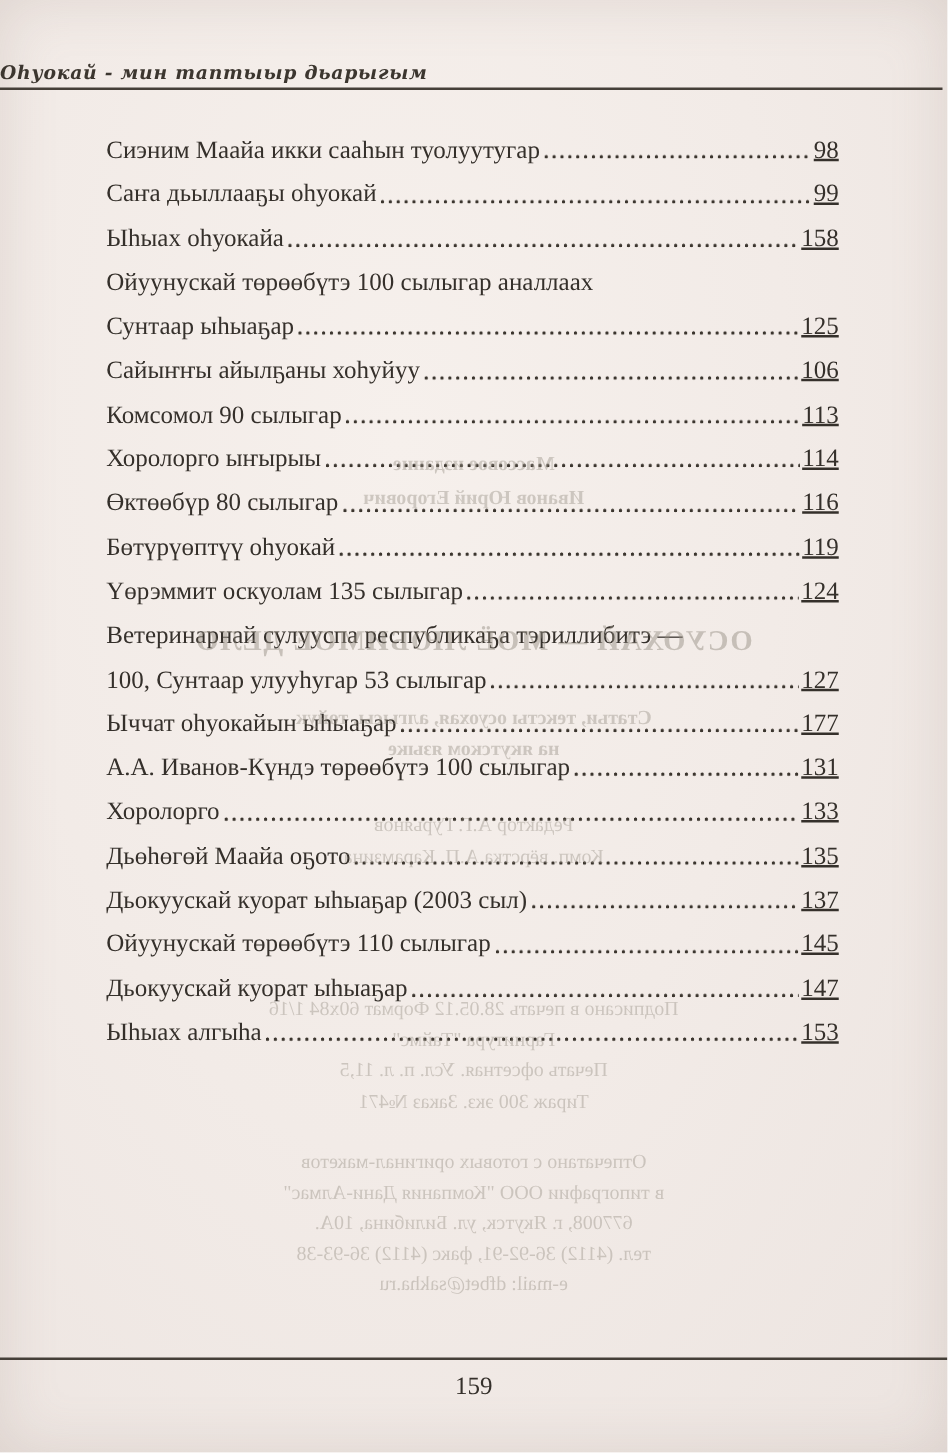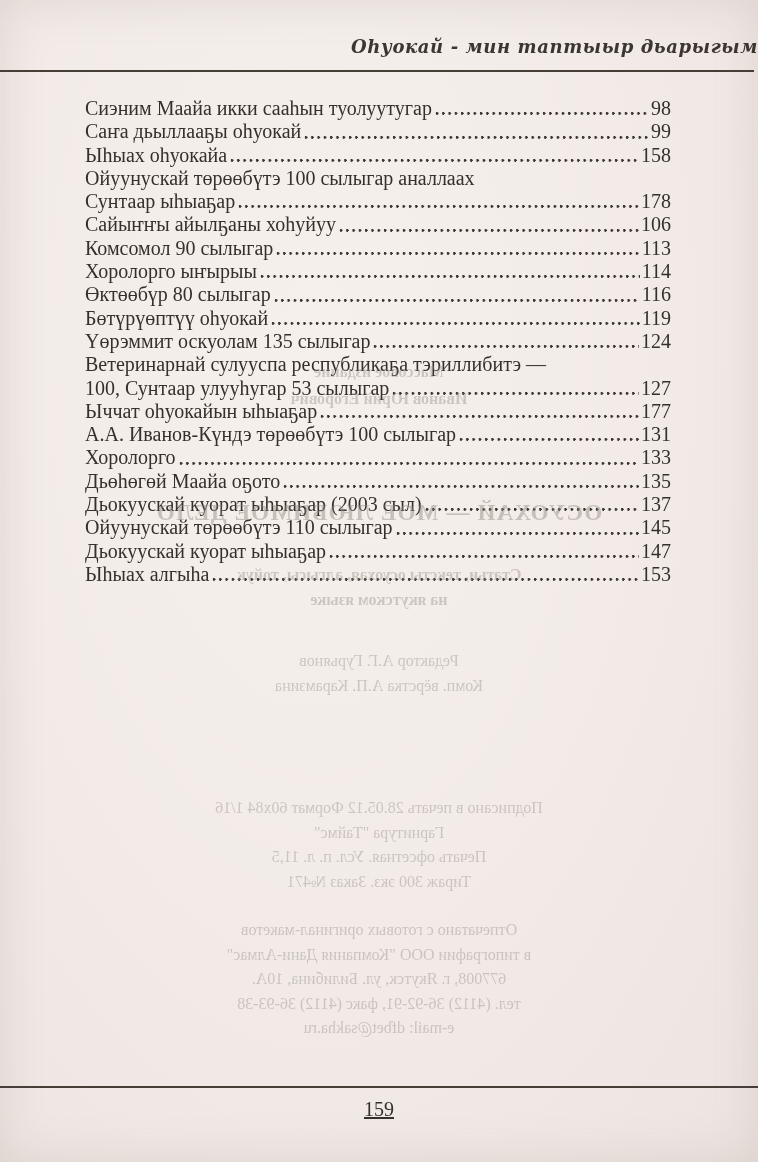--- a/index.html
+++ b/index.html
@@ -8,45 +8,46 @@
     width:758px; height:1162px;
     overflow:hidden;
     font-family:"Liberation Serif", serif;
     color:#35302b;
     background:
       radial-gradient(ellipse at 42% 30%, #f6f0ec 0%, #f2ebe7 50%, #ece4e0 100%);
     box-shadow: inset 0 0 46px rgba(150,130,120,0.20);
   }
   
   .header-title {
-    position:absolute; top:36px; left:0; width:100%;
-    text-align:right;
+    position:absolute; top:49px; left:0; width:100%;
+    text-align:left;
     font-family:"DejaVu Serif", serif;
     font-style:italic; font-weight:bold;
-    font-size:18px; letter-spacing:0.6px;
+    font-size:15px; letter-spacing:0.6px;
     color:#3c362f;
   }
   .header-rule {
     position:absolute; top:70px; left:0; width:754px;
     border:0; border-top:2px solid #453f38; margin:0;
   }
   
   .toc { position:absolute; top:97px; left:85px; width:586px; }
   .toc-row {
     display:flex; align-items:baseline;
     height:23.3px; font-size:20px; line-height:23.3px;
     white-space:nowrap;
+    margin-top:12px;
   }
   .toc-title { flex:0 0 auto; }
   .toc-dots {
     flex:1 1 auto; margin:0 2px 4px 3px; height:5px; align-self:flex-end;
     background-image: radial-gradient(circle at 2px 2.4px, #3b352e 1.15px, rgba(0,0,0,0) 1.6px);
     background-size:6.3px 5px; background-repeat:repeat-x;
   }
-  .toc-page { flex:0 0 auto; text-align:center; }
+  .toc-page { flex:0 0 auto; text-align:center;text-decoration:underline; }
   
   .bleed {
     position:absolute; left:0; width:100%;
     transform:scaleX(-1);
     text-align:center;
     color:#938c81; opacity:0.40;
     font-size:16px; line-height:25px;
   }
   .bleed-edition   { top:358px; font-weight:bold; line-height:27px; }
   .bleed-title     { top:500px; font-size:23px; font-weight:bold; letter-spacing:1.2px; opacity:0.46; }
@@ -54,21 +55,21 @@
   .bleed-staff     { top:648px; }
   .bleed-print     { top:796px; line-height:24.6px; }
   .bleed-printer   { top:918px; line-height:24.6px; }
   
   .footer-rule {
     position:absolute; top:1086px; left:0; width:758px;
     border:0; border-top:2px solid #453f38; margin:0;
   }
   .footer-page {
     position:absolute; top:1098px; left:0; width:100%;
-    text-align:center; font-size:20px; color:#35302b;text-decoration:underline;
+    text-align:center; font-size:20px; color:#35302b;
   }
 </style>
 </head>
 <body>
 
 <div class="page">
 
   <div class="header-title">Оһуокай - мин таптыыр дьарыгым</div>
   <hr class="header-rule">
 
@@ -89,21 +90,21 @@
         <span class="toc-dots"></span>
         <span class="toc-page">158</span>
       </div>
       <div class="toc-row no-page">
         <span class="toc-title">Ойуунускай төрөөбүтэ 100 сылыгар аналлаах</span>
 
       </div>
       <div class="toc-row">
         <span class="toc-title">Сунтаар ыһыаҕар</span>
         <span class="toc-dots"></span>
-        <span class="toc-page">178</span>
+        <span class="toc-page">125</span>
       </div>
       <div class="toc-row">
         <span class="toc-title">Сайыҥҥы айылҕаны хоһуйуу</span>
         <span class="toc-dots"></span>
         <span class="toc-page">106</span>
       </div>
       <div class="toc-row">
         <span class="toc-title">Комсомол 90 сылыгар</span>
         <span class="toc-dots"></span>
         <span class="toc-page">113</span>

